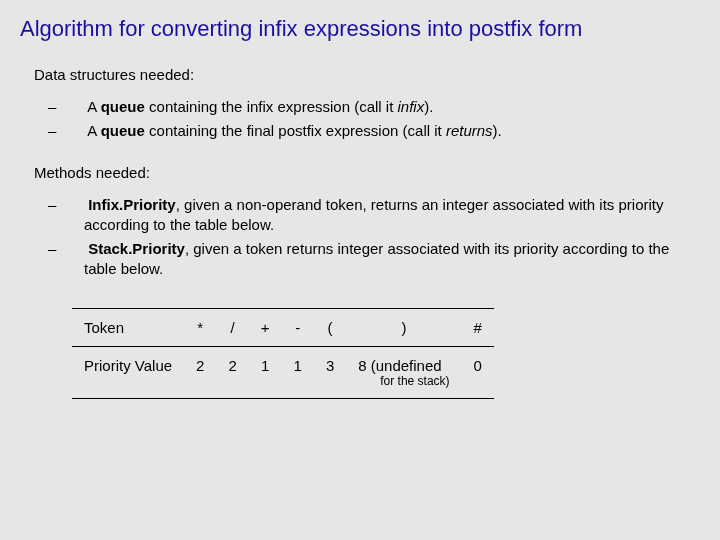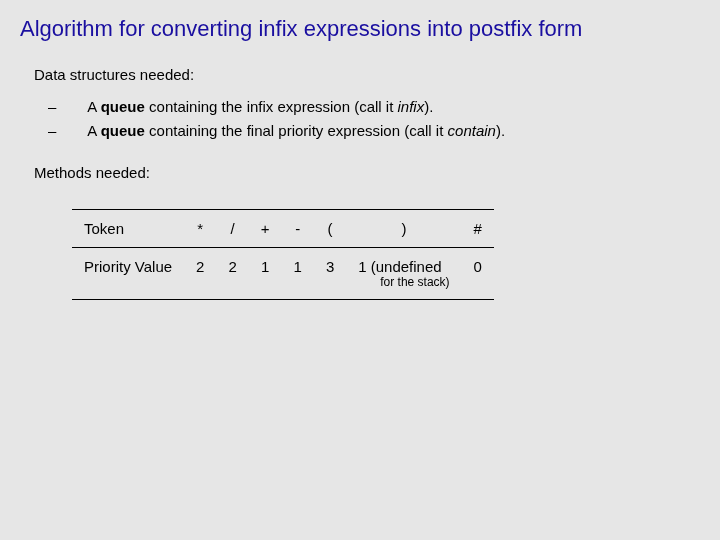--- a/index.html
+++ b/index.html
@@ -72,27 +72,33 @@
 
   <h1 class="title">Algorithm for converting infix expressions into postfix form</h1>
 
   <p class="section-label">Data structures needed:</p>
 
   <ul class="bullets">
     <li>
       <span>A </span><span class="bold">queue</span><span> containing the infix expression   (call it </span><span class="ital">infix</span><span>).</span>
     </li>
     <li>
-      <span>A </span><span class="bold">queue</span><span> containing the final priority expression   (call it </span><span class="ital">contain</span><span>).</span>
+      <span>A </span><span class="bold">queue</span><span> containing the final postfix expression   (call it </span><span class="ital">returns</span><span>).</span>
     </li>
   </ul>
 
   <p class="section-label">Methods needed:</p>
 
   <ul class="bullets">
+    <li>
+      <span class="bold">Infix.Priority</span><span>, given  a non-operand token, returns an integer associated with its priority according to the table below.</span>
+    </li>
+    <li>
+      <span class="bold">Stack.Priority</span><span>, given a token returns integer associated with its priority according to the table below.</span>
+    </li>
   </ul>
 
   <table class="prio">
     <tbody>
         <tr>
       <td>Token</td>
       <td class="c">*</td>
       <td class="c">/</td>
       <td class="c">+</td>
       <td class="c">-</td>
@@ -103,21 +109,21 @@
     <tr>
       <td>
         <span>Priority Value</span>
       </td>
       <td class="c">2</td>
       <td class="c">2</td>
       <td class="c">1</td>
       <td class="c">1</td>
       <td class="c">3</td>
       <td>
-        <span>1 (undefined</span>
+        <span>8 (undefined</span>
         <span class="smallnote">for the stack)</span>
       </td>
       <td class="c">0</td>
     </tr>
   </tbody>
     </table>
 
 </div>
 
 </body></html>

